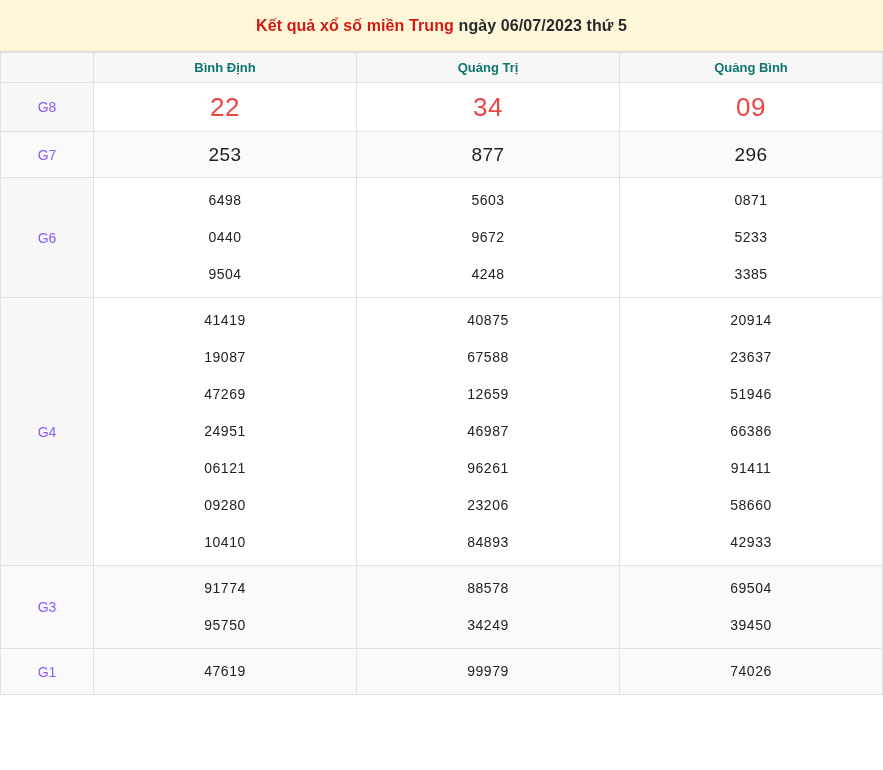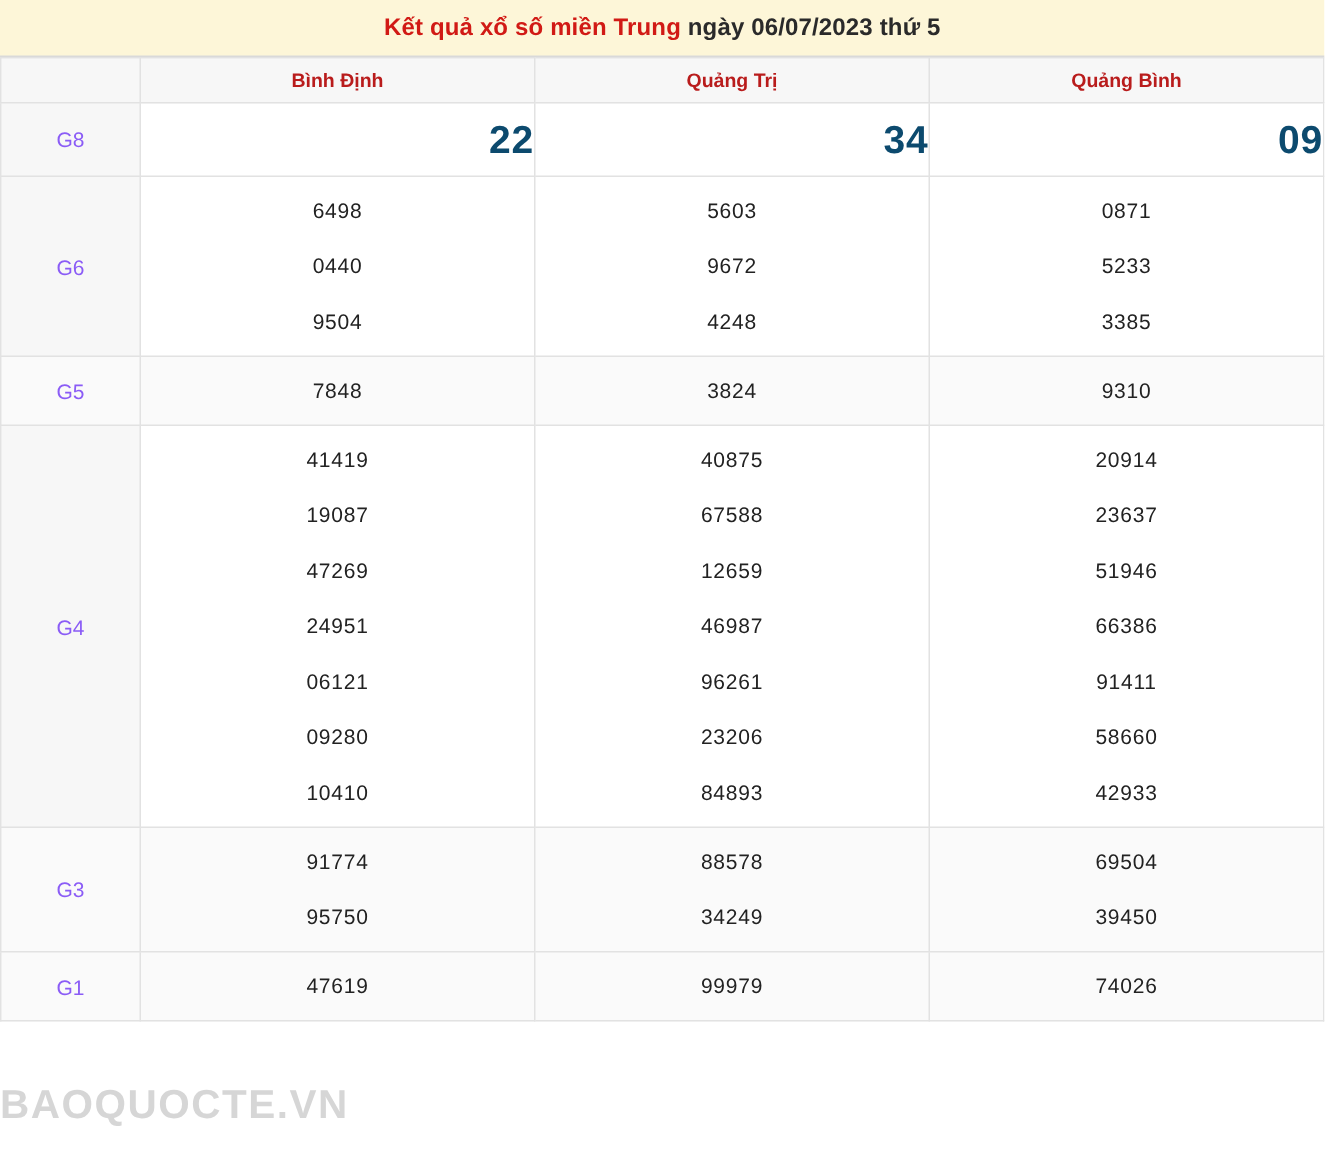--- a/index.html
+++ b/index.html
@@ -14,21 +14,21 @@
     overflow: hidden;
   }
   #page {
     position: relative;
     width: 883px;
     height: 770px;
     background: #ffffff;
     box-sizing: border-box;
   }
   .title-bar {
-    height: 38px;
+    height: 52px;
     background: #fdf6d8;
     display: flex;
     align-items: center;
     justify-content: center;
     border-bottom: 1px solid #d9d9d9;
     box-sizing: border-box;
   }
   .title-text {
     font-size: 16px;
     color: #333333;
@@ -51,21 +51,21 @@
   table.results td, table.results th {
     border: 1px solid #e2e2e2;
     box-sizing: border-box;
   }
   col.c-label { width: 93px; }
   col.c-prov  { width: 263px; }
   .hdr-row th {
     background: #f7f7f7;
     height: 30px;
     font-size: 13px;
-    color: #b91c1c;
+    color: #0f766e;
     font-weight: bold;
     text-align: center;
     vertical-align: middle;
   }
   .hdr-blank {
     background: #f7f7f7;
   }
   .label-cell {
     text-align: center;
     vertical-align: middle;
@@ -81,25 +81,24 @@
     line-height: 37px;
     padding: 4px 0;
     background: #ffffff;
   }
   .num-cell .n {
     display: block;
     letter-spacing: 0.5px;
   }
   .row-g8 .num-cell,
   .row-db .num-cell {
-    color: #0c4a6e;
-    font-weight: bold;
+    color: #ef4444;
+    font-weight: normal;
     font-size: 26px;
     line-height: 40px;
-    text-align: right;
   }
   .row-g8 .num-cell { font-size: 26px; }
   .row-g7 .num-cell { font-size: 19px; }
   .row-alt .num-cell, .row-alt .label-cell { background: #fafafa; }
   .row-g6 .num-cell .n,
   .row-g4 .num-cell .n,
   .row-g3 .num-cell .n {
     line-height: 37px;
   }
   .watermark {
@@ -148,52 +147,52 @@
             <span class="n">22</span>
           </td>
         <td class="num-cell">
             <span class="n">34</span>
           </td>
         <td class="num-cell">
             <span class="n">09</span>
           </td>
       </tr>
 
+      <tr class="row-g7 row-alt">
+        <td class="label-cell">G7</td>
+        <td class="num-cell">
+            <span class="n">253</span>
+          </td>
+        <td class="num-cell">
+            <span class="n">877</span>
+          </td>
+        <td class="num-cell">
+            <span class="n">296</span>
+          </td>
+      </tr>
 
       <tr class="row-g6">
         <td class="label-cell">G6</td>
         <td class="num-cell">
           <span class="n">6498</span>
           <span class="n">0440</span>
           <span class="n">9504</span>
         </td>
         <td class="num-cell">
           <span class="n">5603</span>
           <span class="n">9672</span>
           <span class="n">4248</span>
         </td>
         <td class="num-cell">
           <span class="n">0871</span>
           <span class="n">5233</span>
           <span class="n">3385</span>
         </td>
       </tr>
 
-      <tr class="row-g5 row-alt">
-        <td class="label-cell">G5</td>
-        <td class="num-cell">
-            <span class="n">7848</span>
-          </td>
-        <td class="num-cell">
-            <span class="n">3824</span>
-          </td>
-        <td class="num-cell">
-            <span class="n">9310</span>
-          </td>
-      </tr>
 
       <tr class="row-g4">
         <td class="label-cell">G4</td>
         <td class="num-cell">
           <span class="n">41419</span>
           <span class="n">19087</span>
           <span class="n">47269</span>
           <span class="n">24951</span>
           <span class="n">06121</span>
           <span class="n">09280</span>
@@ -245,14 +244,13 @@
             <span class="n">99979</span>
           </td>
         <td class="num-cell">
             <span class="n">74026</span>
           </td>
       </tr>
 
     </tbody>
   </table>
 
-  <div class="watermark">BAOQUOCTE.VN</div>
 </div>
 
 </body></html>

